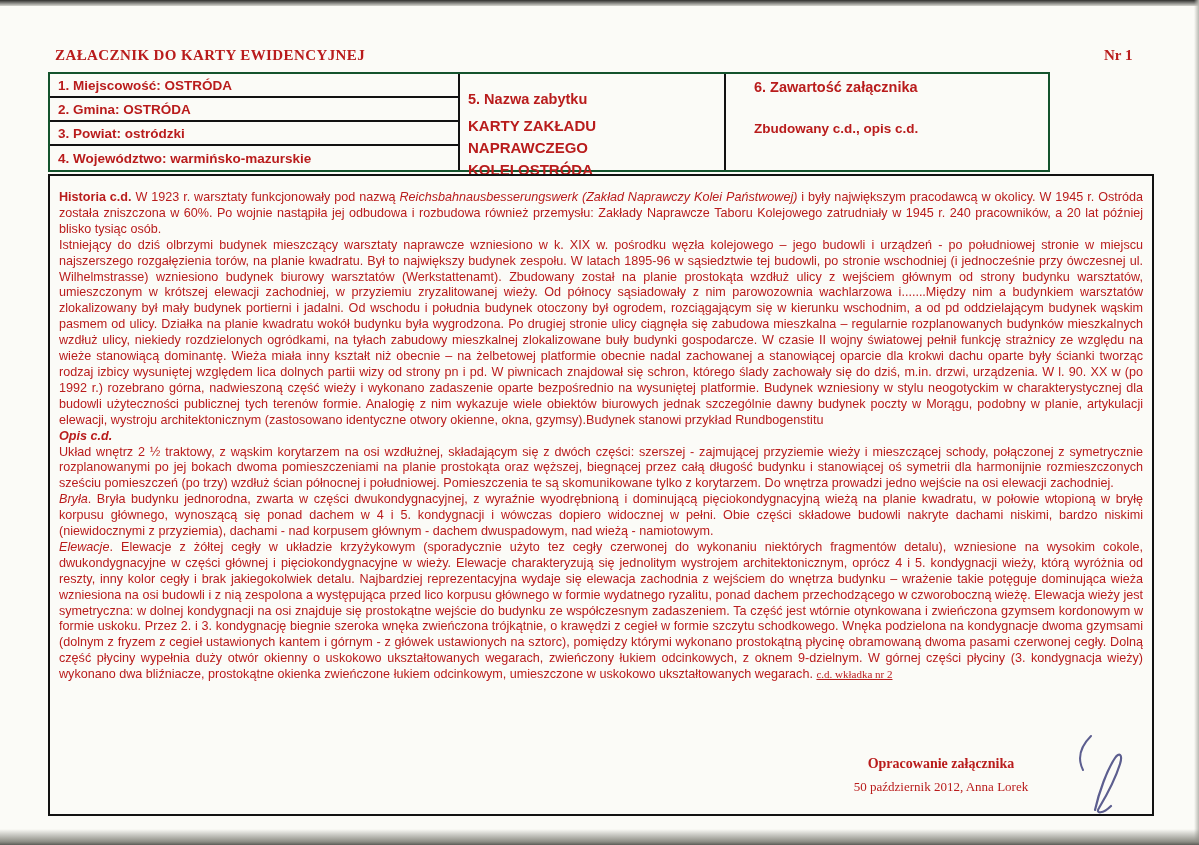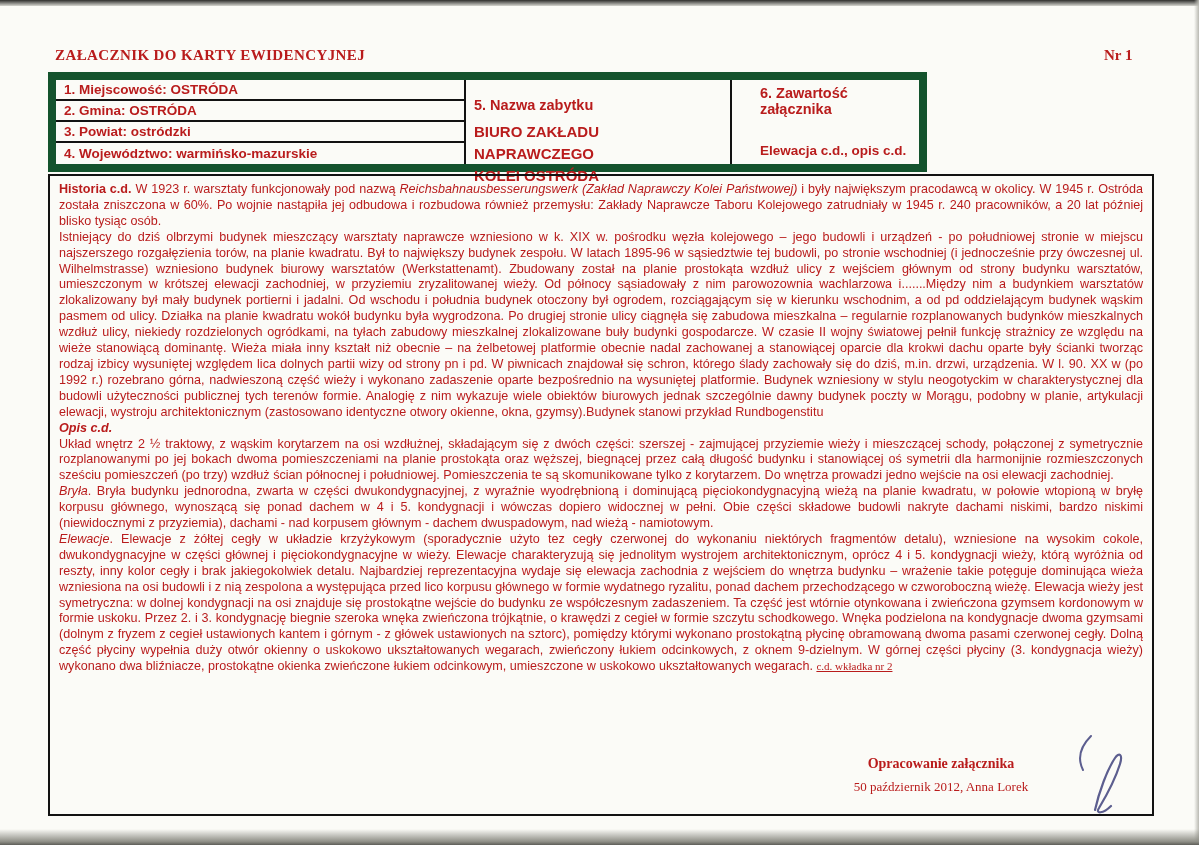--- a/index.html
+++ b/index.html
@@ -10,36 +10,36 @@
   .edge-bottom{position:absolute;bottom:0;left:0;right:0;height:16px;
         background:linear-gradient(rgba(0,0,0,0),#8d8d85 80%,#5d5d57);}
   .edge-right{position:absolute;top:0;bottom:0;right:0;width:5px;
         background:linear-gradient(to left,#b9b9b2,rgba(0,0,0,0));}
 
   .hdr-title{position:absolute;left:55px;top:47px;
         font-family:"Liberation Serif",serif;font-weight:bold;font-size:15px;letter-spacing:.4px;}
   .hdr-num{position:absolute;left:1072px;top:47px;
         font-family:Liberation Serif, serif;font-weight:bold;font-size:15px;margin-left:32px;}
 
-  .toptable{position:absolute;left:48px;top:72px;width:879px;height:100px;
-        border:8px solid #14532d;display:grid;box-sizing:border-box;
+  .toptable{position:absolute;left:48px;top:72px;width:1002px;height:100px;
+        border:2px solid #14532d;display:grid;box-sizing:border-box;
         grid-template-columns:410px 266px 1fr;grid-template-rows:repeat(4,1fr);}
   .cell{box-sizing:border-box;padding:2px 8px;font-weight:bold;font-size:13.5px;}
   .c-left{grid-column:1;border-right:2px solid #121212;border-bottom:2px solid #121212;
         display:flex;align-items:center;}
   .c-left.r4{border-bottom:none;}
   .c-mid{grid-column:2;grid-row:1/5;border-right:2px solid #121212;padding-top:17px;}
   .c-right{grid-column:3;grid-row:1/5;padding-top:5px;padding-left:28px;}
   .cell-h{font-weight:bold;font-size:14.5px;}
   .monument-name{margin-top:8px;font-weight:bold;font-size:15px;line-height:22px;}
   .attachment-content{margin-top:26px;font-weight:bold;font-size:13.5px;}
 
   .bodybox{position:absolute;left:48px;top:174px;width:1106px;height:642px;
         border:2px solid #121212;box-sizing:border-box;}
-  .bodytext{padding:6px 9px 0 9px;text-align:justify;
+  .bodytext{padding:14px 9px 0 9px;text-align:justify;
         font-size:12.6px;line-height:15.9px;}
   .para{margin:0;}
   .seg-bold{font-weight:bold;}
   .seg-italic{font-style:italic;}
   .seg-bolditalic{font-weight:bold;font-style:italic;}
   .seg-underital{font-style:italic;}
   .seg-small{font-family:"Liberation Serif",serif;font-size:11px;text-decoration:underline;}
 
   .footer{position:absolute;left:768px;top:580px;width:246px;text-align:center;
         font-family:"Liberation Serif",serif;}
@@ -60,28 +60,28 @@
 
   <div class="toptable">
     <div class="cell c-left r1">1. Miejscowość: OSTRÓDA</div>
     <div class="cell c-left r2">2. Gmina: OSTRÓDA</div>
     <div class="cell c-left r3">3. Powiat: ostródzki</div>
     <div class="cell c-left r4">4. Województwo: warmińsko-mazurskie</div>
 
     <div class="cell c-mid">
       <div class="cell-h">5. Nazwa zabytku</div>
       <div class="monument-name">
-        <div>BIURO ZAKŁADU NAPRAWCZEGO</div>
+        <div>KARTY ZAKŁADU NAPRAWCZEGO</div>
         <div>KOLEI OSTRÓDA</div>
       </div>
     </div>
 
     <div class="cell c-right">
       <div class="cell-h">6. Zawartość załącznika</div>
-      <div class="attachment-content">Elewacja c.d., opis c.d.</div>
+      <div class="attachment-content">Zbudowany c.d., opis c.d.</div>
     </div>
   </div>
 
   <div class="bodybox">
     <div class="bodytext">
         <p class="para"><span class="seg-bold">Historia c.d.</span><span> W 1923 r. warsztaty funkcjonowały pod nazwą </span><span class="seg-italic">Reichsbahnausbesserungswerk (Zakład Naprawczy Kolei Państwowej)</span><span> i były największym pracodawcą w okolicy. W 1945 r. Ostróda została zniszczona w 60%. Po wojnie nastąpiła jej odbudowa i rozbudowa również przemysłu: Zakłady Naprawcze Taboru Kolejowego zatrudniały w 1945 r. 240 pracowników, a 20 lat później blisko tysiąc osób.</span></p>
         <p class="para"><span>Istniejący do dziś olbrzymi budynek mieszczący warsztaty naprawcze wzniesiono w k. XIX w. pośrodku węzła kolejowego – jego budowli i urządzeń - po południowej stronie w miejscu najszerszego rozgałęzienia torów, na planie kwadratu. Był to największy budynek zespołu. W latach 1895-96 w sąsiedztwie tej budowli, po stronie wschodniej (i jednocześnie przy ówczesnej ul. Wilhelmstrasse) wzniesiono budynek biurowy warsztatów (Werkstattenamt). Zbudowany został na planie prostokąta wzdłuż ulicy z wejściem głównym od strony budynku warsztatów, umieszczonym w krótszej elewacji zachodniej, w przyziemiu zryzalitowanej wieży. Od północy sąsiadowały z nim parowozownia wachlarzowa i.......Między nim a budynkiem warsztatów zlokalizowany był mały budynek portierni i jadalni. Od wschodu i południa budynek otoczony był ogrodem, rozciągającym się w kierunku wschodnim, a od pd oddzielającym budynek wąskim pasmem od ulicy. Działka na planie kwadratu wokół budynku była wygrodzona. Po drugiej stronie ulicy ciągnęła się zabudowa mieszkalna – regularnie rozplanowanych budynków mieszkalnych wzdłuż ulicy, niekiedy rozdzielonych ogródkami, na tyłach zabudowy mieszkalnej zlokalizowane buły budynki gospodarcze. W czasie II wojny światowej pełnił funkcję strażnicy ze względu na wieże stanowiącą dominantę. Wieża miała inny kształt niż obecnie – na żelbetowej platformie obecnie nadal zachowanej a stanowiącej oparcie dla krokwi dachu oparte były ścianki tworząc rodzaj izbicy wysuniętej względem lica dolnych partii wizy od strony pn i pd. W piwnicach znajdował się schron, którego ślady zachowały się do dziś, m.in. drzwi, urządzenia. W l. 90. XX w (po 1992 r.) rozebrano górna, nadwieszoną część wieży i wykonano zadaszenie oparte bezpośrednio na wysuniętej platformie. Budynek wzniesiony w stylu neogotyckim w charakterystycznej dla budowli użyteczności publicznej tych terenów formie. Analogię z nim wykazuje wiele obiektów biurowych jednak szczególnie dawny budynek poczty w Morągu, podobny w planie, artykulacji elewacji, wystroju architektonicznym (zastosowano identyczne otwory okienne, okna, gzymsy).Budynek stanowi przykład Rundbogenstitu</span></p>
         <p class="para"><span class="seg-bolditalic">Opis c.d.</span></p>
         <p class="para"><span>Układ wnętrz 2 ½ traktowy, z wąskim korytarzem na osi wzdłużnej, składającym się z dwóch części: szerszej - zajmującej przyziemie wieży i mieszczącej schody, połączonej z symetrycznie rozplanowanymi po jej bokach dwoma pomieszczeniami na planie prostokąta oraz węższej, biegnącej przez całą długość budynku i stanowiącej oś symetrii dla harmonijnie rozmieszczonych sześciu pomieszczeń (po trzy) wzdłuż ścian północnej i południowej. Pomieszczenia te są skomunikowane tylko z korytarzem. Do wnętrza prowadzi jedno wejście na osi elewacji zachodniej.</span></p>
         <p class="para"><span class="seg-underital">Bryła</span><span>. Bryła budynku jednorodna, zwarta w części dwukondygnacyjnej, z wyraźnie wyodrębnioną i dominującą pięciokondygnacyjną wieżą na planie kwadratu, w połowie wtopioną w bryłę korpusu głównego, wynoszącą się ponad dachem w 4 i 5. kondygnacji i wówczas dopiero widocznej w pełni. Obie części składowe budowli nakryte dachami niskimi, bardzo niskimi (niewidocznymi z przyziemia), dachami - nad korpusem głównym - dachem dwuspadowym, nad wieżą - namiotowym.</span></p>

